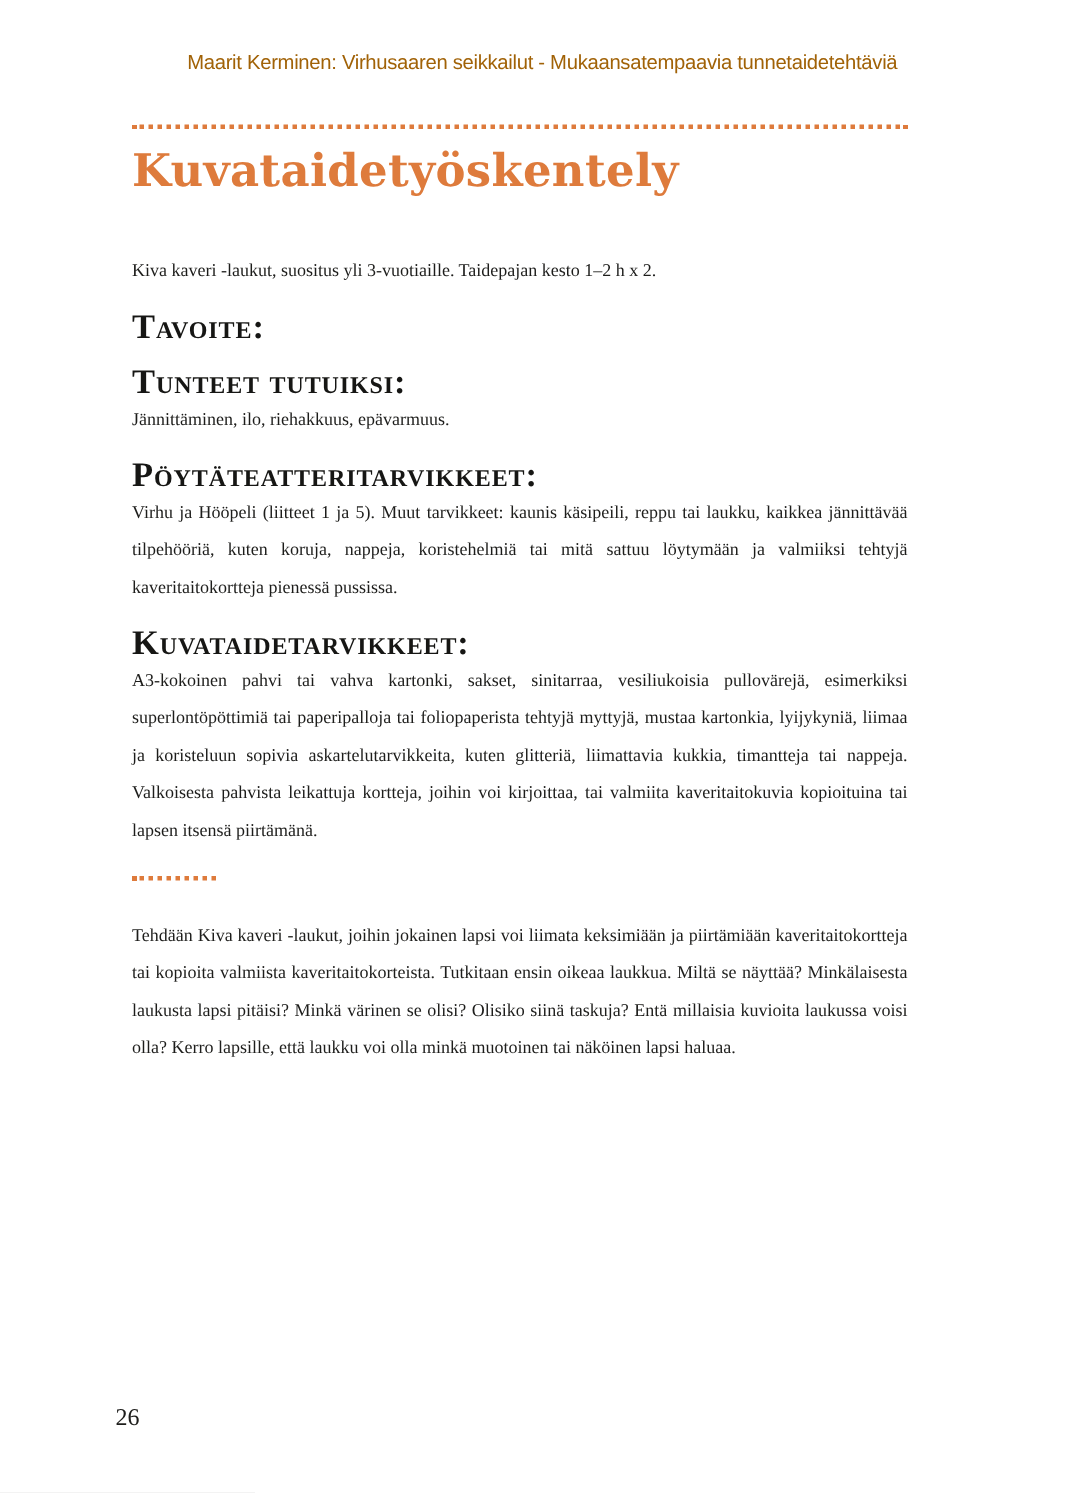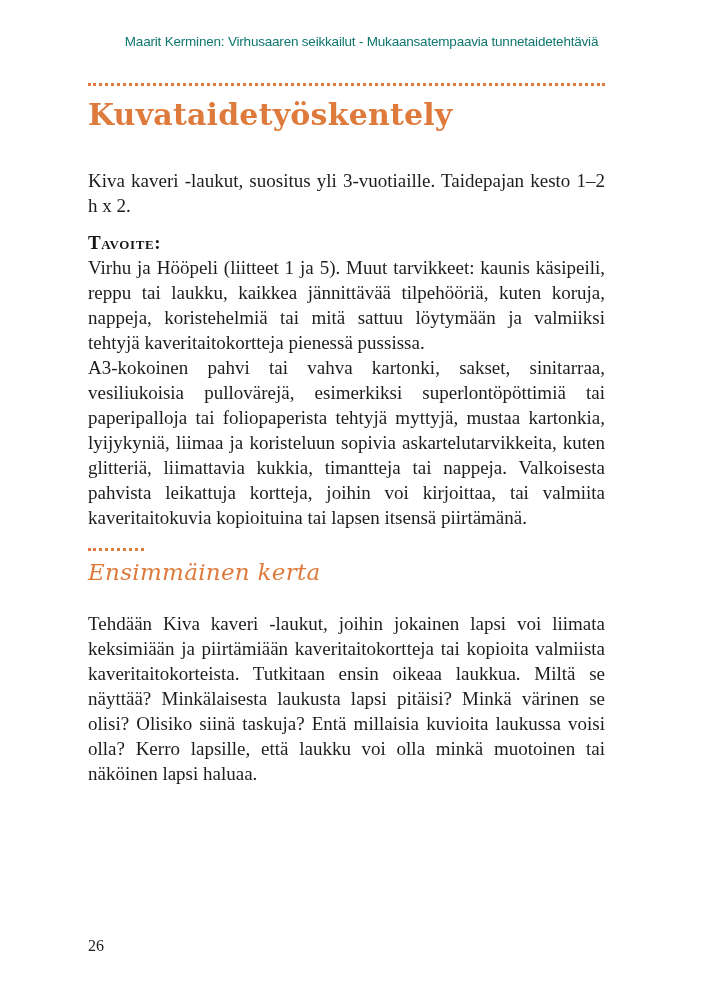--- a/index.html
+++ b/index.html
@@ -12,68 +12,68 @@
     font-family:"Liberation Serif", serif;
     color:var(--ink);
     overflow:hidden;
   }
   .running-header {
     padding-top:34px;
     text-align:center;
     font-family:"Liberation Sans", sans-serif;
     font-size:13.5px;
     letter-spacing:-0.2px;
-    color:#0f766e;
+    color:#a16207;
   }
   .content { margin:0 118px 0 88px; }
   .dotted-rule {
     border-top:3px dotted var(--accent);
     height:0;
   }
   .rule-full { margin-top:34px; }
   .rule-short { margin-top:18px; width:56px; }
   .chapter-title {
     margin:10px 0 0 0;
     font-family:"DejaVu Serif", serif;
     font-weight:bold;
     font-size:30px;
     line-height:38px;
     letter-spacing:0.2px;
     color:var(--accent);
   }
   .body-text {
     margin:0;
-    font-size:19px;
+    font-size:12px;
     line-height:25px;
     text-align:justify;
   }
   .intro { margin-top:34px; }
   .sec-heading {
     margin:12px 0 0 0;
-    font-size:19px;
+    font-size:23px;
     line-height:25px;
     font-weight:600;
     font-variant:small-caps;
     letter-spacing:0.6px;
     color:#161614;
   }
   .subsection-title {
     margin:6px 0 0 0;
     font-family:"DejaVu Serif", serif;
     font-style:italic;
     font-weight:normal;
     font-size:23px;
     line-height:30px;
     letter-spacing:0.3px;
     color:var(--accent);
   }
   .final-para { margin-top:24px; }
   .page-number {
     position:absolute;
-    left:88px; bottom:40px;
+    left:77px; bottom:40px;
     font-size:16px;
     color:var(--ink);
   }
 </style>
 </head>
 <body>
 
 <div class="page">
 
   <div class="running-header">Maarit Kerminen: Virhusaaren seikkailut - Mukaansatempaavia tunnetaidetehtäviä</div>
@@ -83,32 +83,37 @@
     <div class="dotted-rule rule-full"></div>
 
     <h1 class="chapter-title">Kuvataidetyöskentely</h1>
 
     <p class="body-text intro">Kiva kaveri -laukut, suositus yli 3-vuotiaille. Taidepajan kesto 1–2 h x 2.</p>
 
     <section>
       <h2 class="sec-heading">Tavoite:</h2>
     </section>
 
+    <section>
+      <h2 class="sec-heading">Tunteet tutuiksi:</h2>
+      <p class="body-text">Jännittäminen, ilo, riehakkuus, epävarmuus.</p>
+    </section>
 
     <section>
+      <h2 class="sec-heading">Pöytäteatteritarvikkeet:</h2>
       <p class="body-text">Virhu ja Hööpeli (liitteet 1 ja 5). Muut tarvikkeet: kaunis käsipeili, reppu tai laukku, kaikkea jännittävää tilpehööriä, kuten koruja, nappeja, koristehelmiä tai mitä sattuu löytymään ja valmiiksi tehtyjä kaveritaitokortteja pienessä pussissa.</p>
     </section>
 
     <section>
+      <h2 class="sec-heading">Kuvataidetarvikkeet:</h2>
       <p class="body-text">A3-kokoinen pahvi tai vahva kartonki, sakset, sinitarraa, vesiliukoisia pullovärejä, esimerkiksi superlontöpöttimiä tai paperipalloja tai foliopaperista tehtyjä myttyjä, mustaa kartonkia, lyijykyniä, liimaa ja koristeluun sopivia askartelutarvikkeita, kuten glitteriä, liimattavia kukkia, timantteja tai nappeja. Valkoisesta pahvista leikattuja kortteja, joihin voi kirjoittaa, tai valmiita kaveritaitokuvia kopioituina tai lapsen itsensä piirtämänä.</p>
     </section>
 
     <div class="dotted-rule rule-short"></div>
 
-    <h2 class="subsection-title">Ensimmäinen kerta</h2>
 
     <p class="body-text final-para">Tehdään Kiva kaveri -laukut, joihin jokainen lapsi voi liimata keksimiään ja piirtämiään kaveritaitokortteja tai kopioita valmiista kaveritaitokorteista. Tutkitaan ensin oikeaa laukkua. Miltä se näyttää? Minkälaisesta laukusta lapsi pitäisi? Minkä värinen se olisi? Olisiko siinä taskuja? Entä millaisia kuvioita laukussa voisi olla? Kerro lapsille, että laukku voi olla minkä muotoinen tai näköinen lapsi haluaa.</p>
 
   </div>
 
   <div class="page-number">26</div>
 
 </div>
 
 </body></html>

